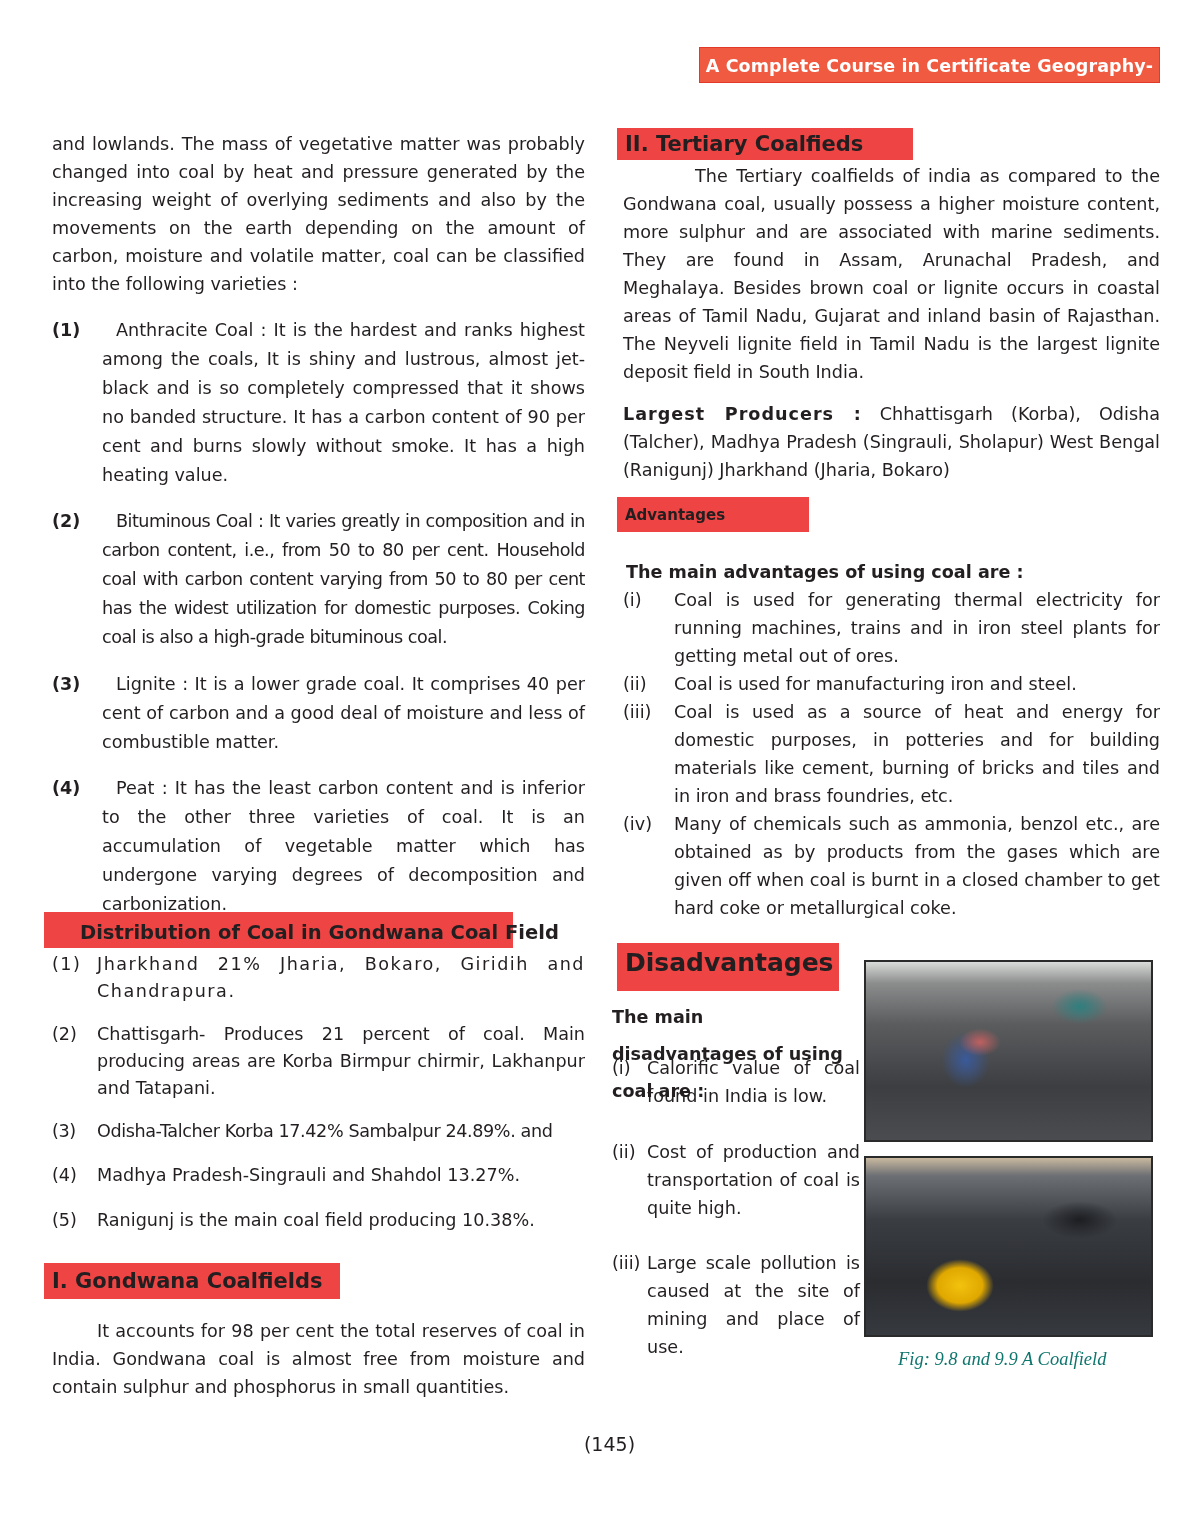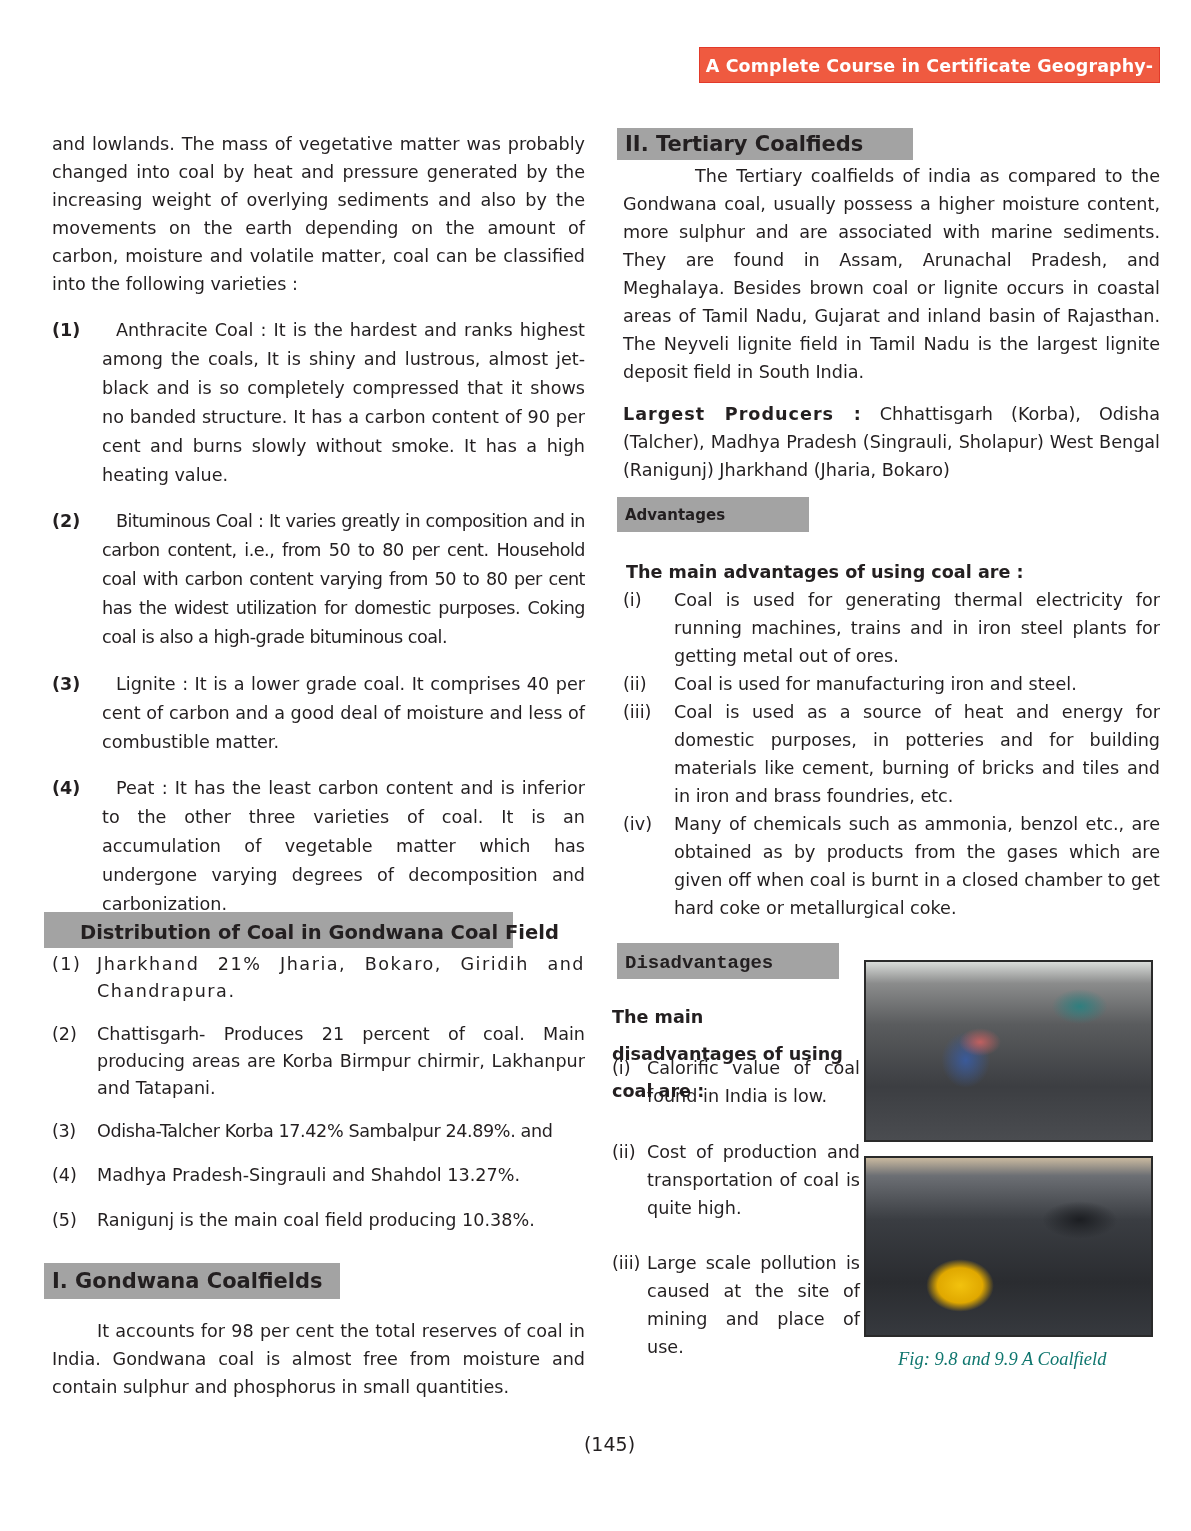--- a/index.html
+++ b/index.html
@@ -18,21 +18,21 @@
       text-align: justify; margin: 0;
     }
     .item { position: absolute; font-size: 17.6px; line-height: 29px; }
     .item .num { position: absolute; left: 0; top: 0; font-weight: bold; }
     .item .body { margin-left: 50px; text-align: justify; }
     .item .lbl { font-weight: normal; margin-left: 14px; }
     .ditem { position: absolute; font-size: 17.6px; line-height: 27px; }
     .ditem .num { position: absolute; left: 0; top: 0; }
     .ditem .body { margin-left: 45px; text-align: justify; }
     .sec {
-      position: absolute; background: #a3a3a3; color: #231f20;
+      position: absolute; background: #ef4444; color: #231f20;
       font-weight: bold; font-size: 20px; line-height: 32px;
       padding-left: 8px; box-sizing: border-box; white-space: nowrap;
     }
     .sub-bold { position: absolute; font-weight: bold; font-size: 17.6px; line-height: 28px; }
     .ritem { position: absolute; font-size: 17.6px; line-height: 28px; }
     .ritem .num { position: absolute; left: 0; top: 0; }
     .ritem .body { margin-left: 51px; text-align: justify; }
     .dis-item { position: absolute; font-size: 17.6px; line-height: 28px; width: 248px; }
     .dis-item .num { position: absolute; left: 0; top: 0; }
     .dis-item .body { margin-left: 35px; text-align: justify; }
@@ -144,21 +144,21 @@
 </div>
 <div class="ritem" style="left:623px; top:698px; width:537px;">
   <span class="num">(iii)</span>
   <div class="body">Coal is used as a source of heat and energy for domestic purposes, in potteries and for building materials like cement, burning of bricks and tiles and in iron and brass foundries, etc.</div>
 </div>
 <div class="ritem" style="left:623px; top:810px; width:537px;">
   <span class="num">(iv)</span>
   <div class="body">Many of chemicals such as ammonia, benzol etc., are obtained as by products from the gases which are given off when coal is burnt in a closed chamber to get hard coke or metallurgical coke.</div>
 </div>
 
-<div class="sec" style="left:617px; top:943px; width:222px; height:36px; line-height:40px; font-size:19px;font-family:Liberation Mono, monospace;">Disadvantages</div>
+<div class="sec" style="left:617px; top:943px; width:222px; height:48px; line-height:40px; font-size:25px;">Disadvantages</div>
 
 <div class="sub-bold" style="left:612px; top:999px; width:240px; line-height:37px;">The main disadvantages of using coal are :</div>
 
 <div class="dis-item" style="left:612px; top:1054px;">
   <span class="num">(i)</span>
   <div class="body">Calorific value of coal found in India is low.</div>
 </div>
 <div class="dis-item" style="left:612px; top:1138px;">
   <span class="num">(ii)</span>
   <div class="body">Cost of production and transportation of coal is quite high.</div>

